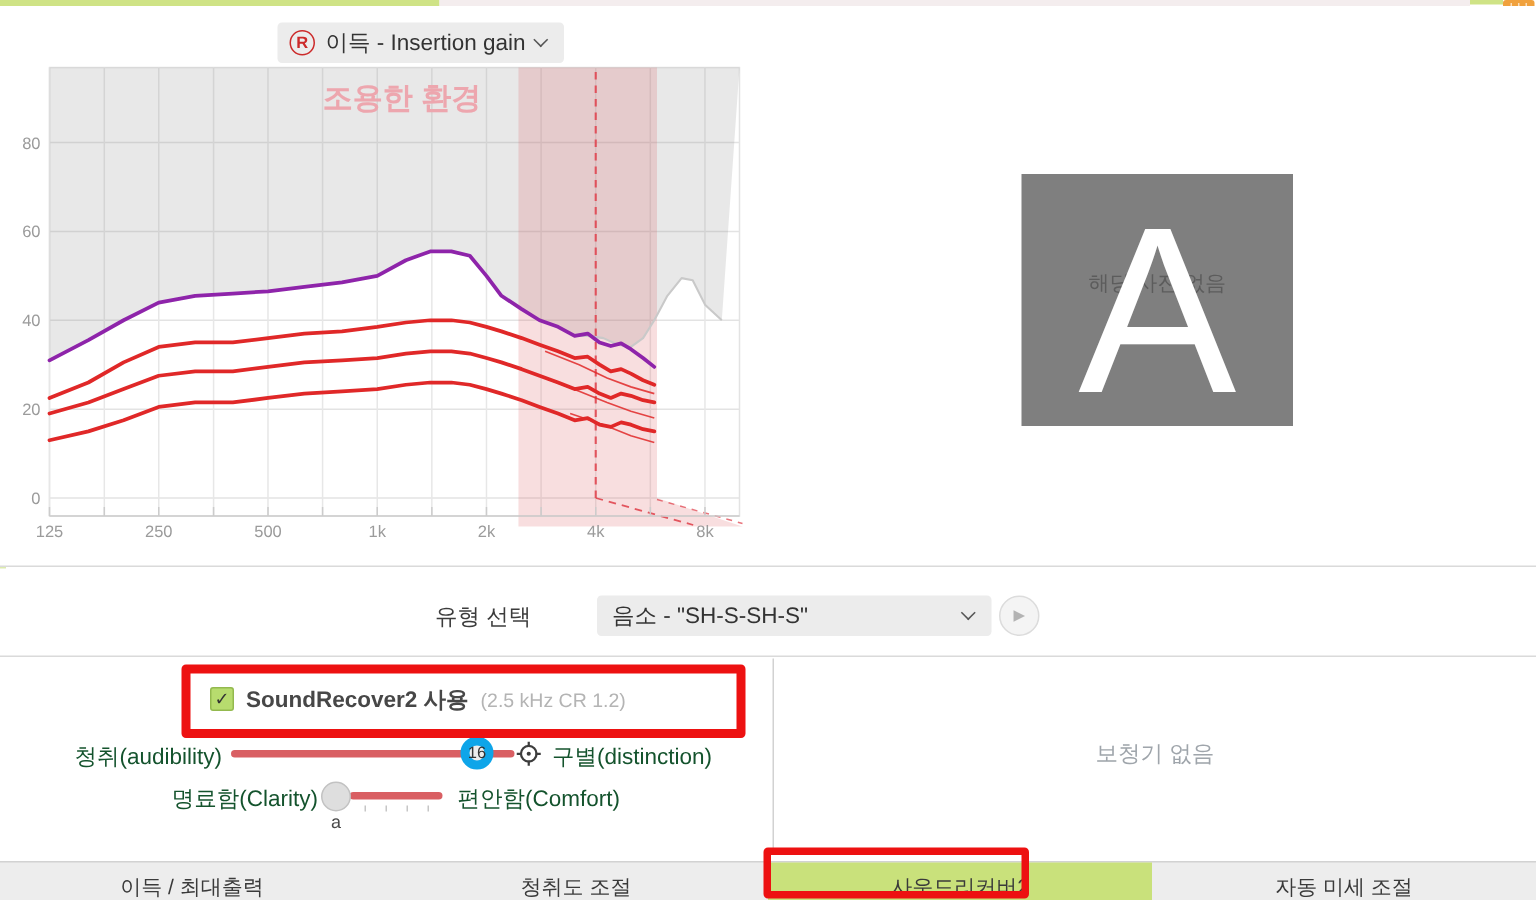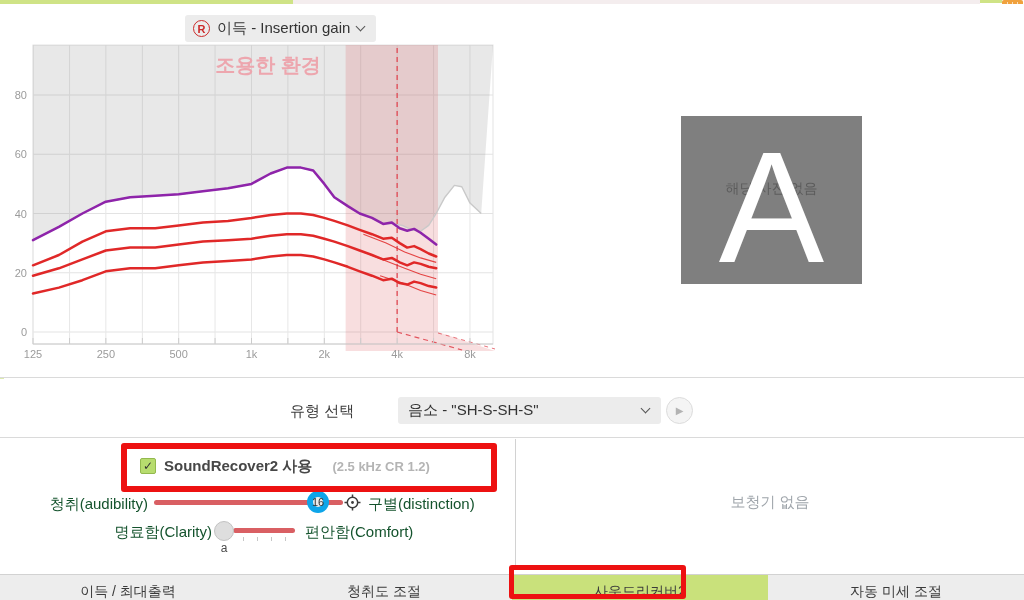--- a/index.html
+++ b/index.html
@@ -54,23 +54,23 @@
     padding:0 12px 0 10px; cursor:pointer; }
   .type-dd .val { flex:1; font-size:15px; color:#333; white-space:nowrap; overflow:hidden; }
   .play-btn { position:absolute; left:666px; top:397px; width:27px; height:27px; border-radius:50%;
     background:#f4f4f4; border:1px solid #dcdcdc; display:flex; align-items:center; justify-content:center;
     color:#b3b3b3; font-size:10px; cursor:pointer; }
 
   
   .cb { position:absolute; left:140px; top:458px; width:16px; height:16px; border-radius:2px;
     background:#b7dc6e; border:1px solid #93b94e; display:flex; align-items:center; justify-content:center;
     font-size:12px; font-weight:bold; color:#333; cursor:pointer; }
-  .cb-row-text { position:absolute; left:164px; top:457px; display:flex; align-items:baseline; gap:20px; }
+  .cb-row-text { position:absolute; left:164px; top:457px; display:flex; align-items:baseline; gap:8px; }
   .cb-label { font-size:15px; font-weight:600; color:#474747; }
-  .cb-detail { font-size:13px; color:#b4b4b4;font-weight:bold; }
+  .cb-detail { font-size:13px; color:#b4b4b4; }
   .redbox { position:absolute; border:6px solid #ed1111; border-radius:3px; pointer-events:none; z-index:5; }
   .redbox.sr { left:121px; top:443px; width:376px; height:49px; }
   .redbox.tab { left:509px; top:565px; width:177px; height:34px; border-width:5px; }
 
   .sl-label { position:absolute; font-size:15px; color:#14532d; white-space:nowrap; }
   .lbl-audibility { left:40px; top:495px; width:108px; text-align:right; }
   .lbl-distinction { left:368px; top:495px; }
   .lbl-clarity { left:100px; top:523px; width:112px; text-align:right; }
   .lbl-comfort { left:305px; top:523px; }
   .track { position:absolute; height:5px; border-radius:3px; background:#d95f63; cursor:pointer; }

